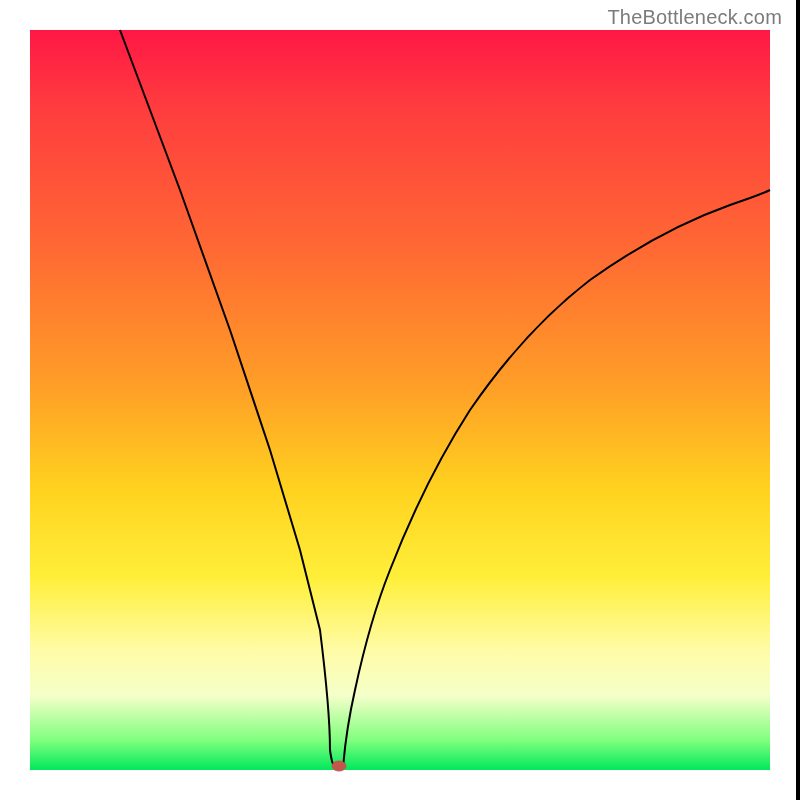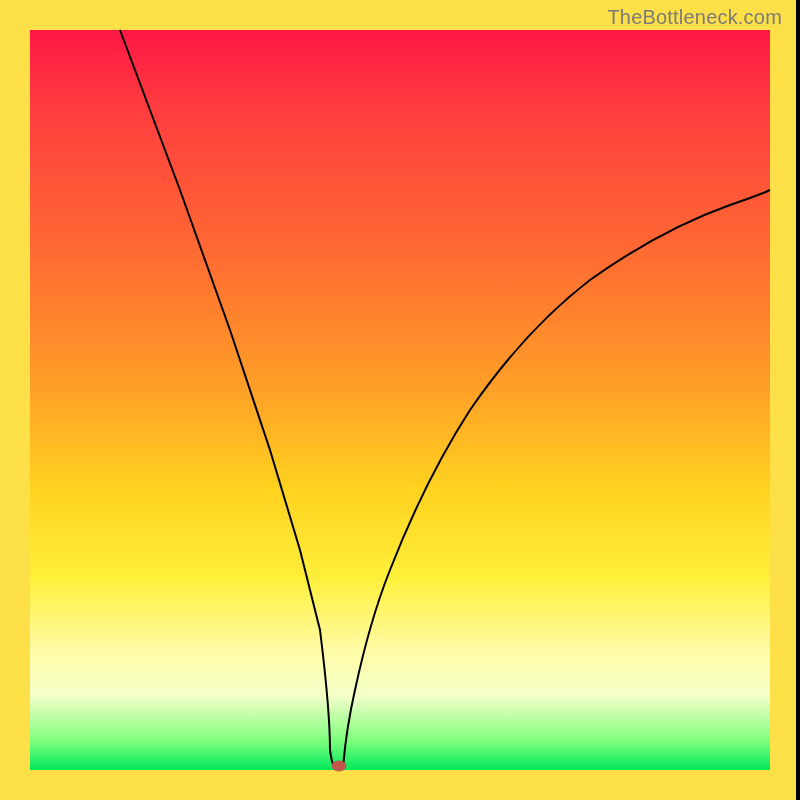--- a/index.html
+++ b/index.html
@@ -9,21 +9,21 @@
     height: 800px;
     background: #000;
     overflow: hidden;
     font-family: Arial, Helvetica, sans-serif;
   }
   .frame {
     position: absolute;
     left: 0; top: 0;
     width: 796px;
     height: 800px;
-    background: #fde047;
+    background: #ffffff;
   }
   .plot {
     position: absolute;
     left: 30px;
     top: 30px;
     width: 740px;
     height: 740px;
     
     background: linear-gradient(to bottom,
       #ff1745 0%,

